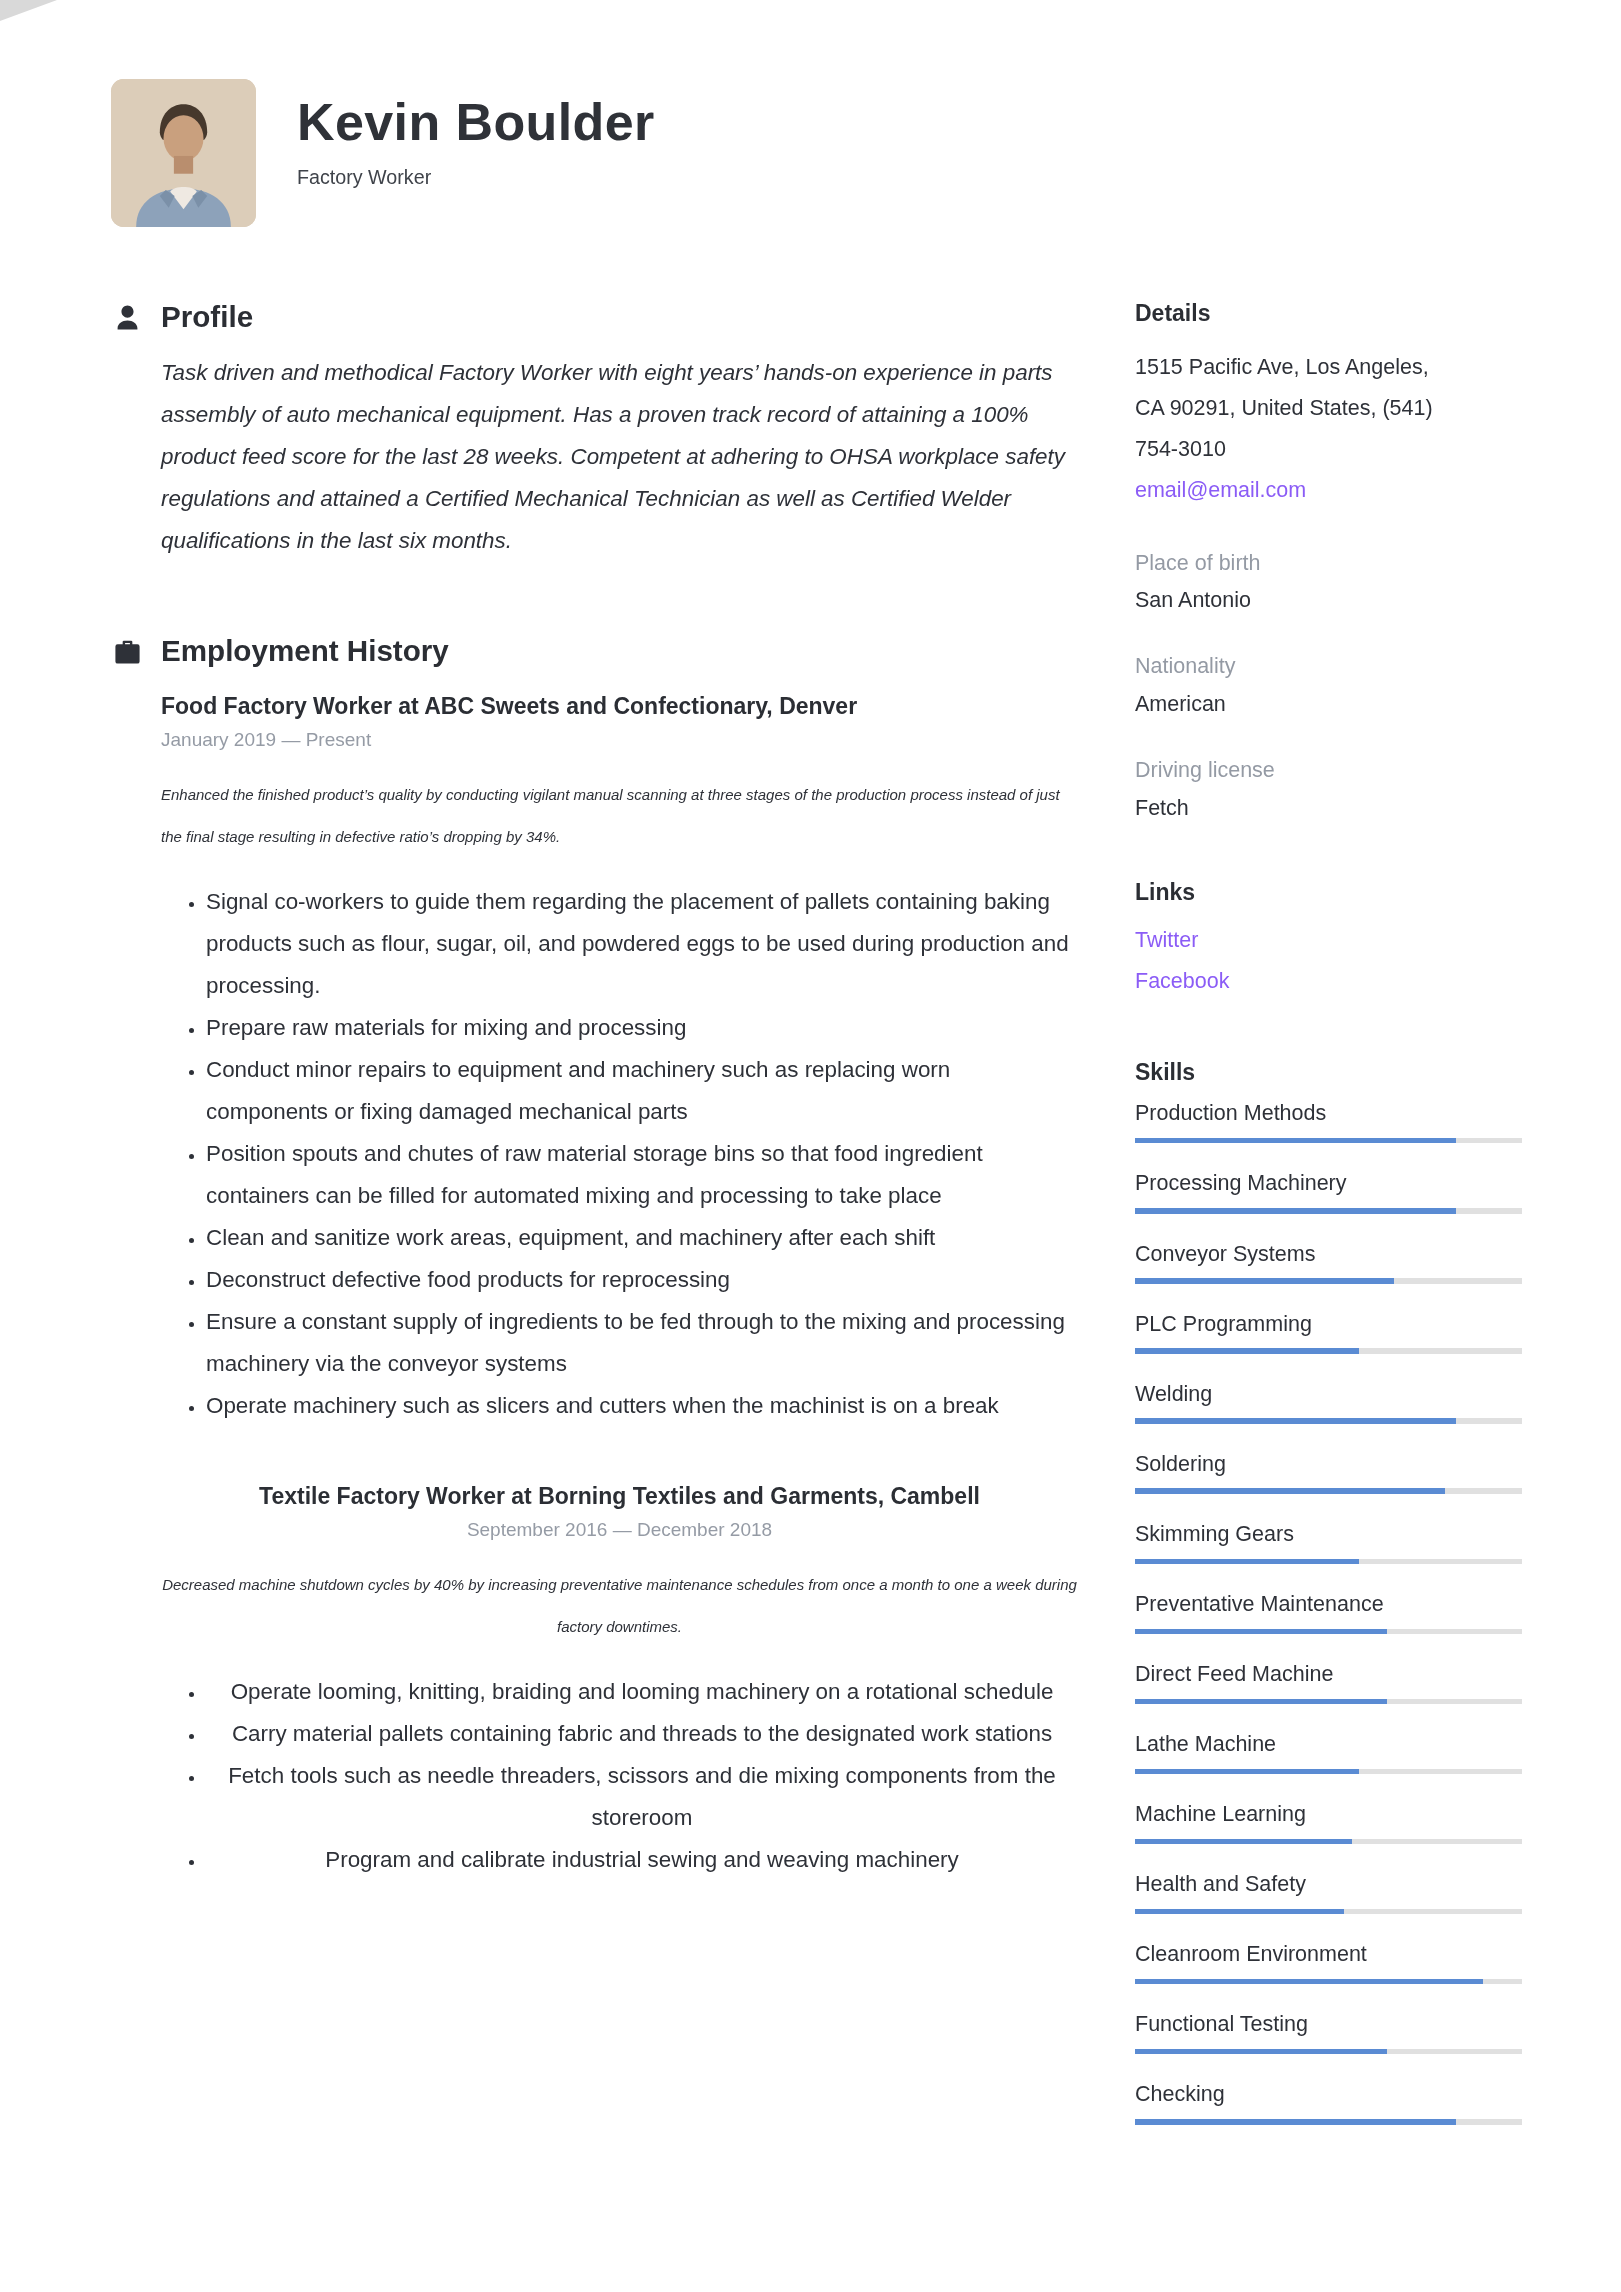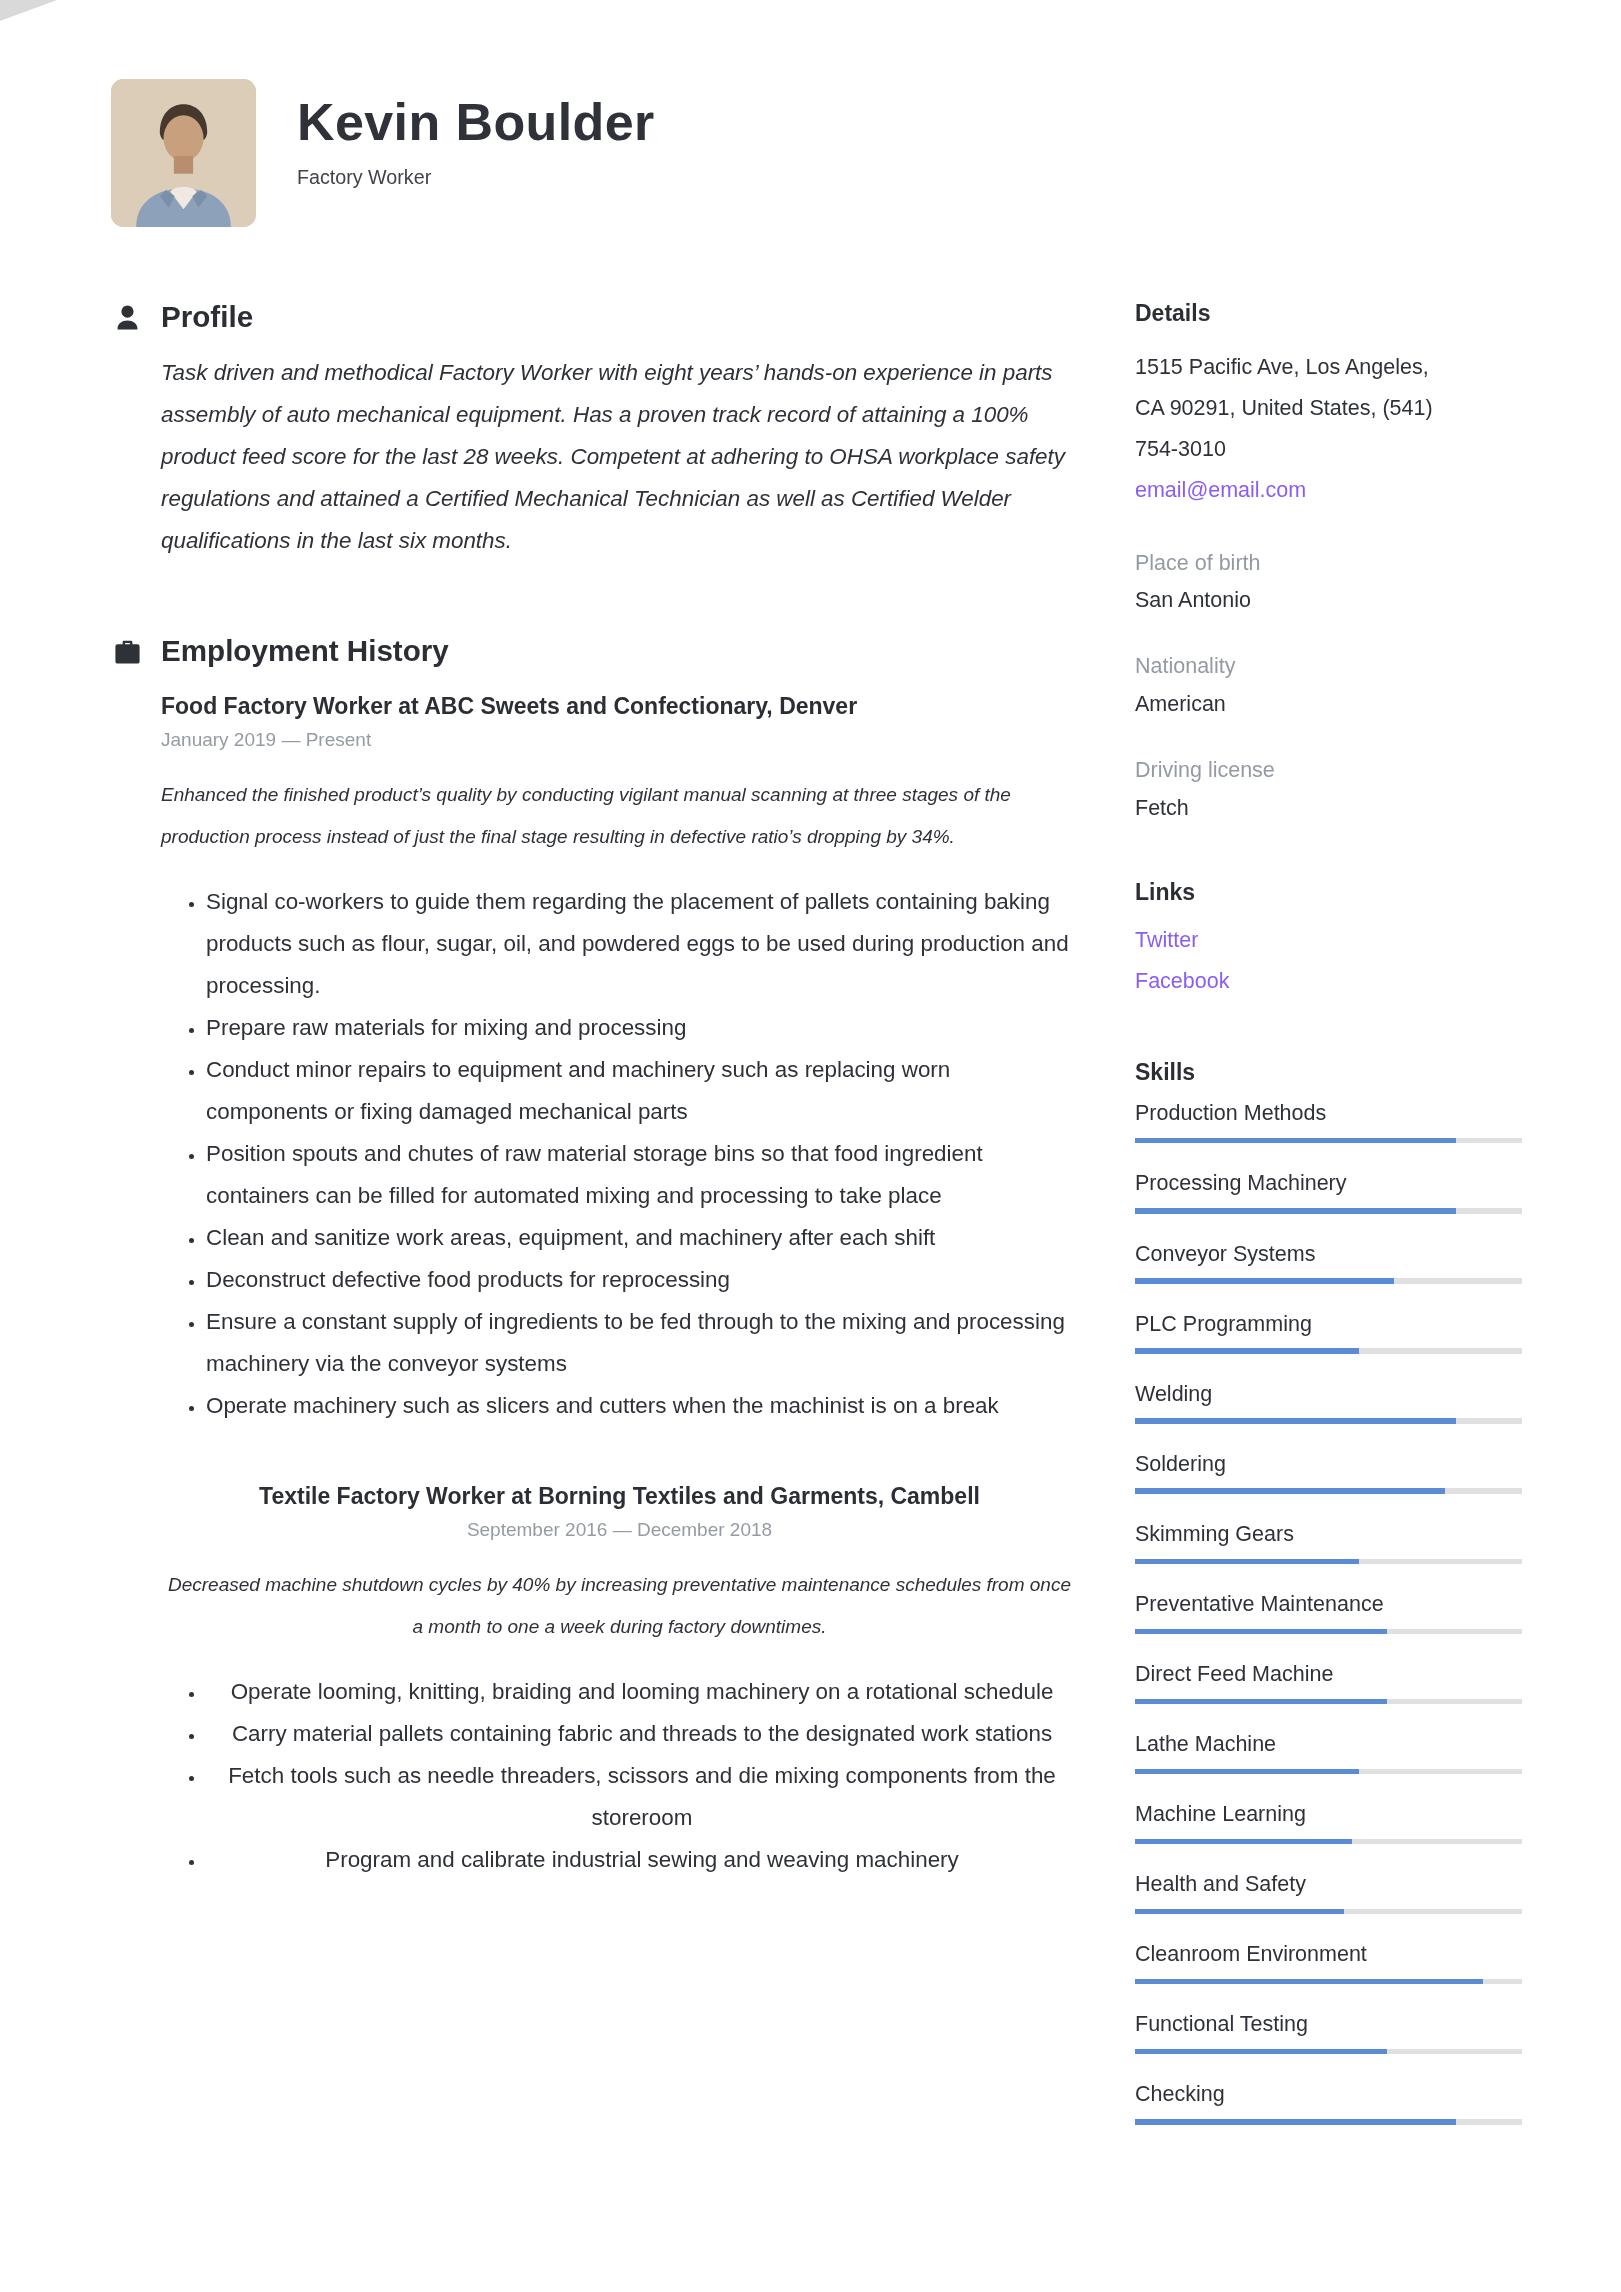--- a/index.html
+++ b/index.html
@@ -44,21 +44,21 @@
   .section-icon { width:32px; height:32px; flex:none; display:flex; align-items:center; justify-content:center; }
   .section-icon svg { width:29px; height:29px; fill:#2e3138; }
   .section-title { font-size:29.6px; font-weight:700; margin-left:18px; color:#2b2e34; }
   .section-body { margin-left:50px; margin-top:18px; }
   .profile-text { font-style:italic; font-size:22.4px; line-height:42px; color:#2e3138; }
 
   .job { margin-top:25px; }
   .job + .job { margin-top:56px;text-align:center; }
   .job-title { font-size:23px; font-weight:700; color:#2b2e34; }
   .job-dates { font-size:19px; color:#959ba5; margin-top:9px; }
-  .job-summary { font-style:italic; font-size:19px; line-height:42px; margin-top:23px; }
+  .job-summary { font-style:italic; font-size:15px; line-height:42px; margin-top:23px; }
   .job-bullets { margin-top:23px; padding-left:45px; }
   .job-bullets li { font-size:22.4px; line-height:42px; }
   .job-bullets li::marker { color:#2e3138; font-size:18px; }
 
   
   .sb-heading { font-size:23px; font-weight:700; color:#2b2e34; }
   .sb-heading.first { margin-bottom:19.7px; }
   .sb-heading.spaced { margin-top:57px; margin-bottom:14.3px; }
   .address { line-height:41px; white-space:pre-line; }
   .sb-link { color:#8b5cf6; text-decoration:none; display:inline-block; line-height:41px; cursor:pointer; }

